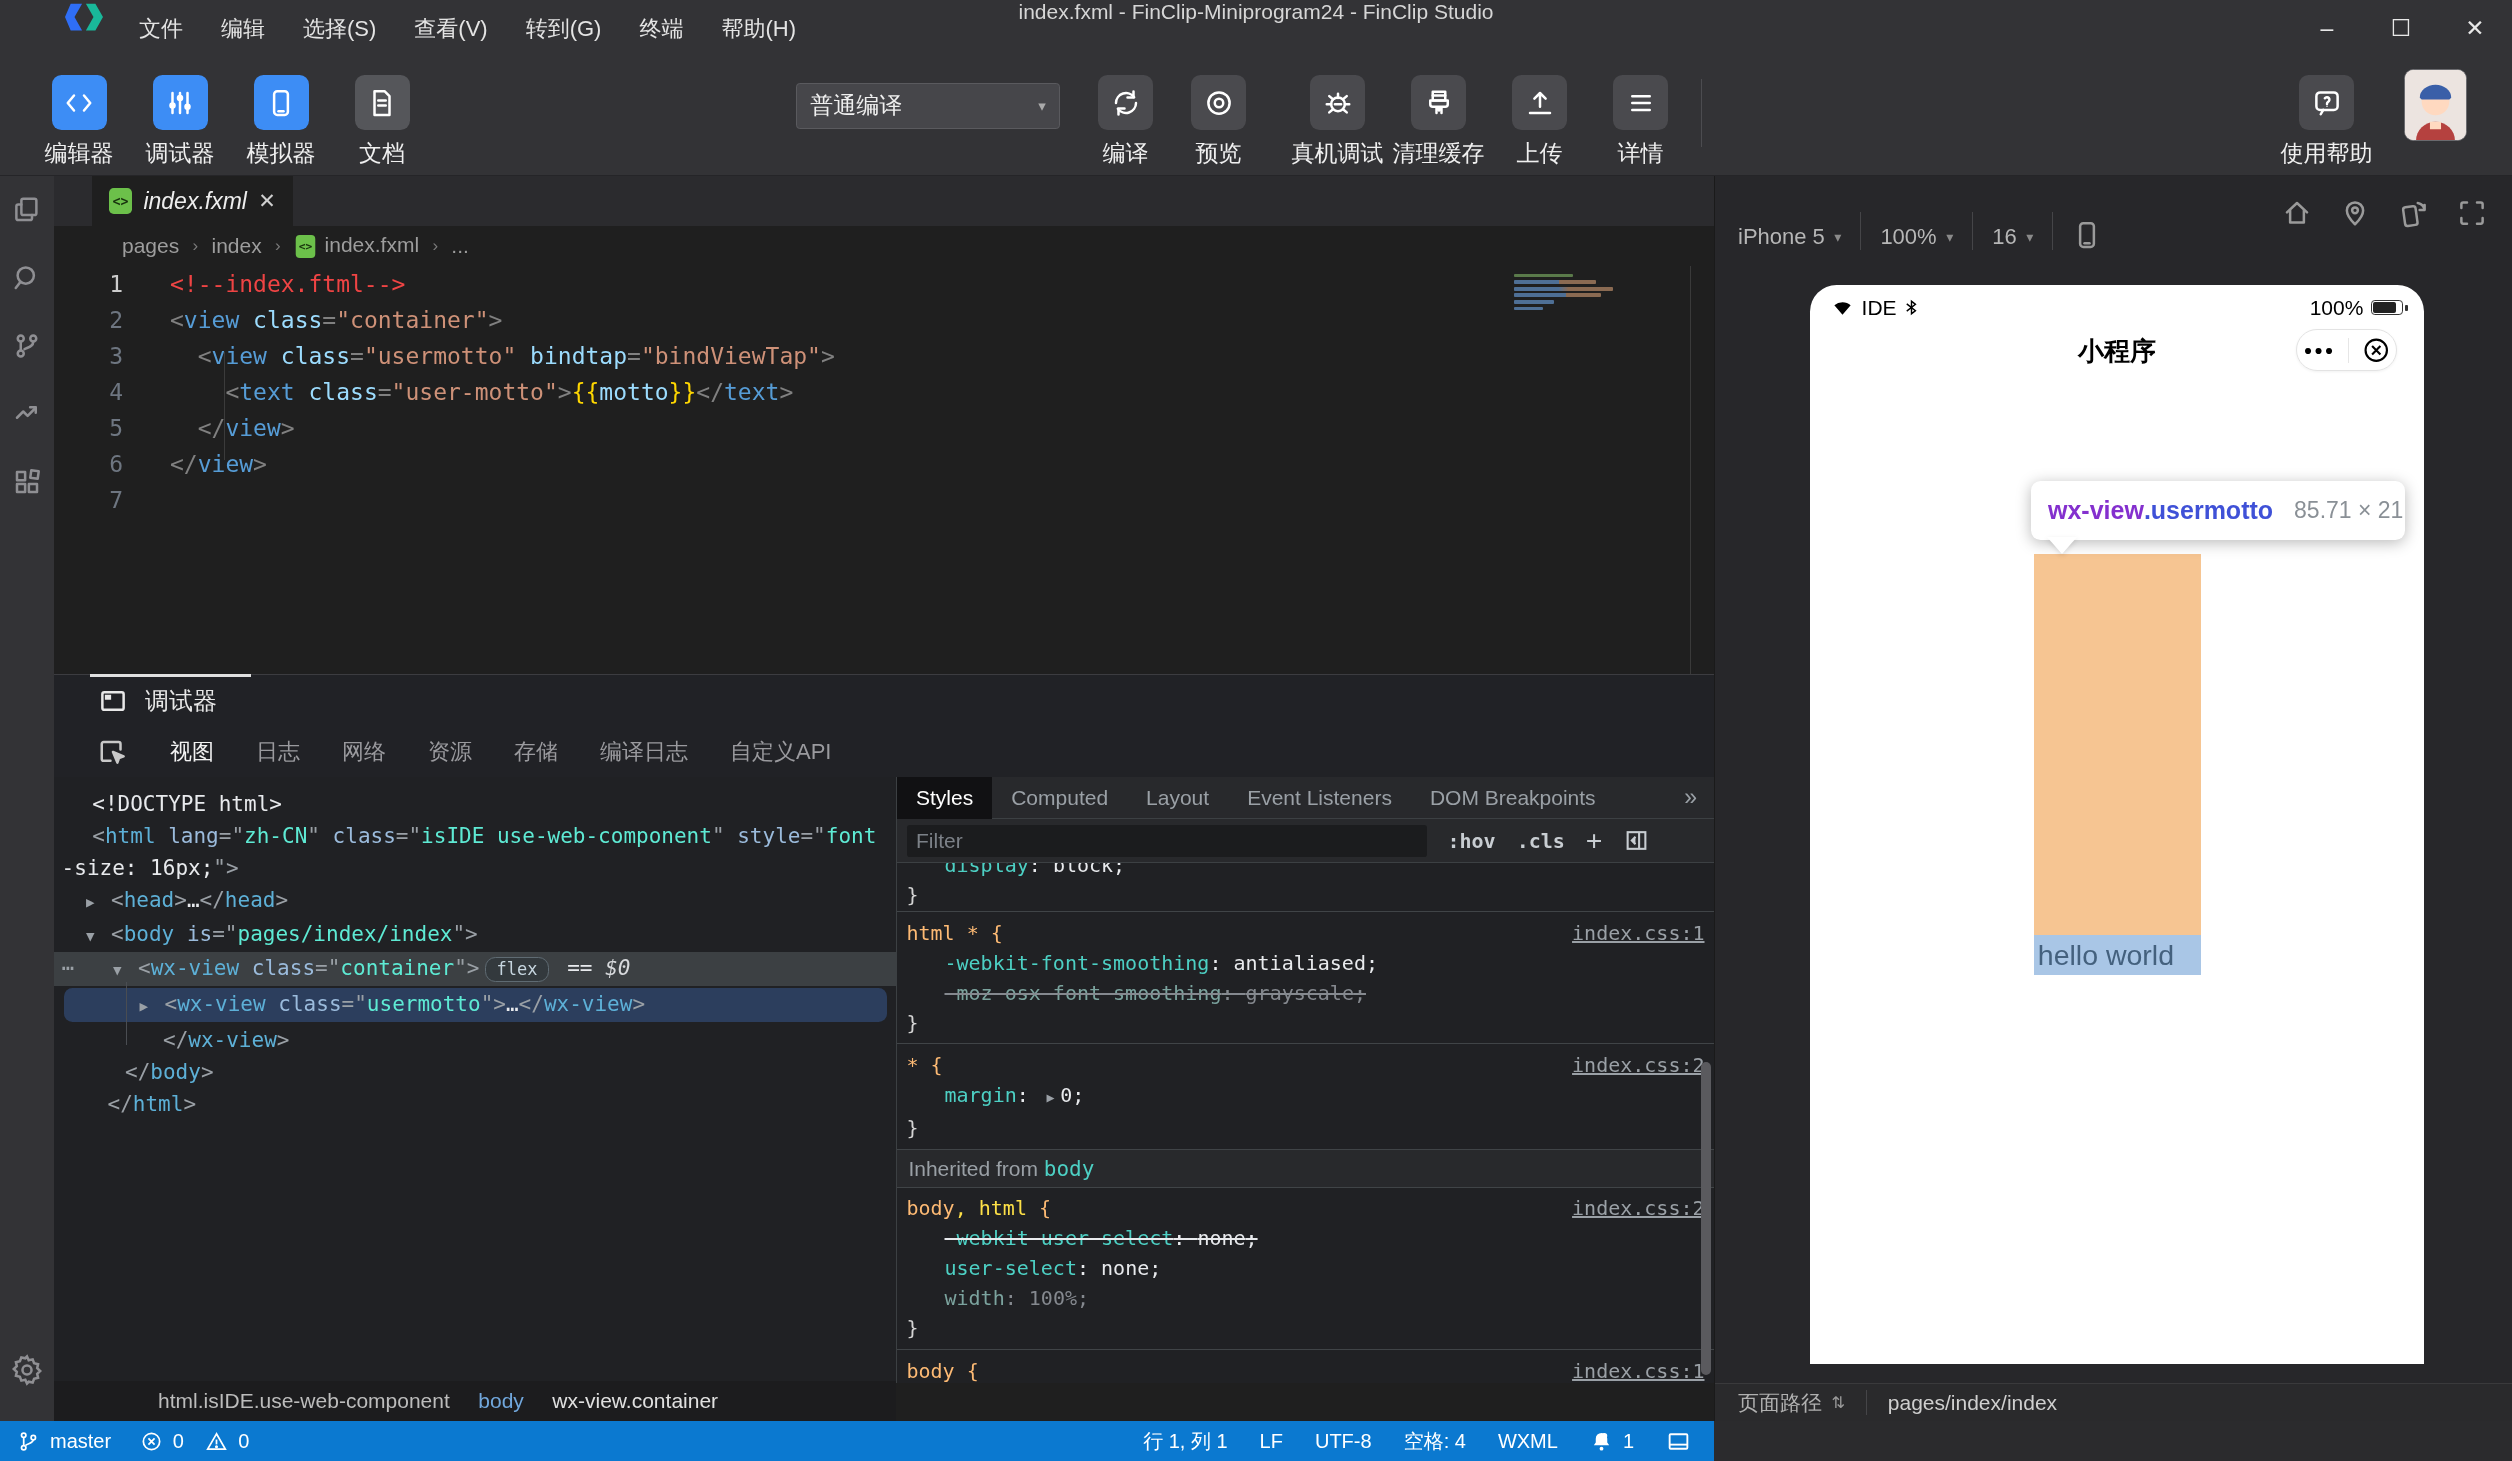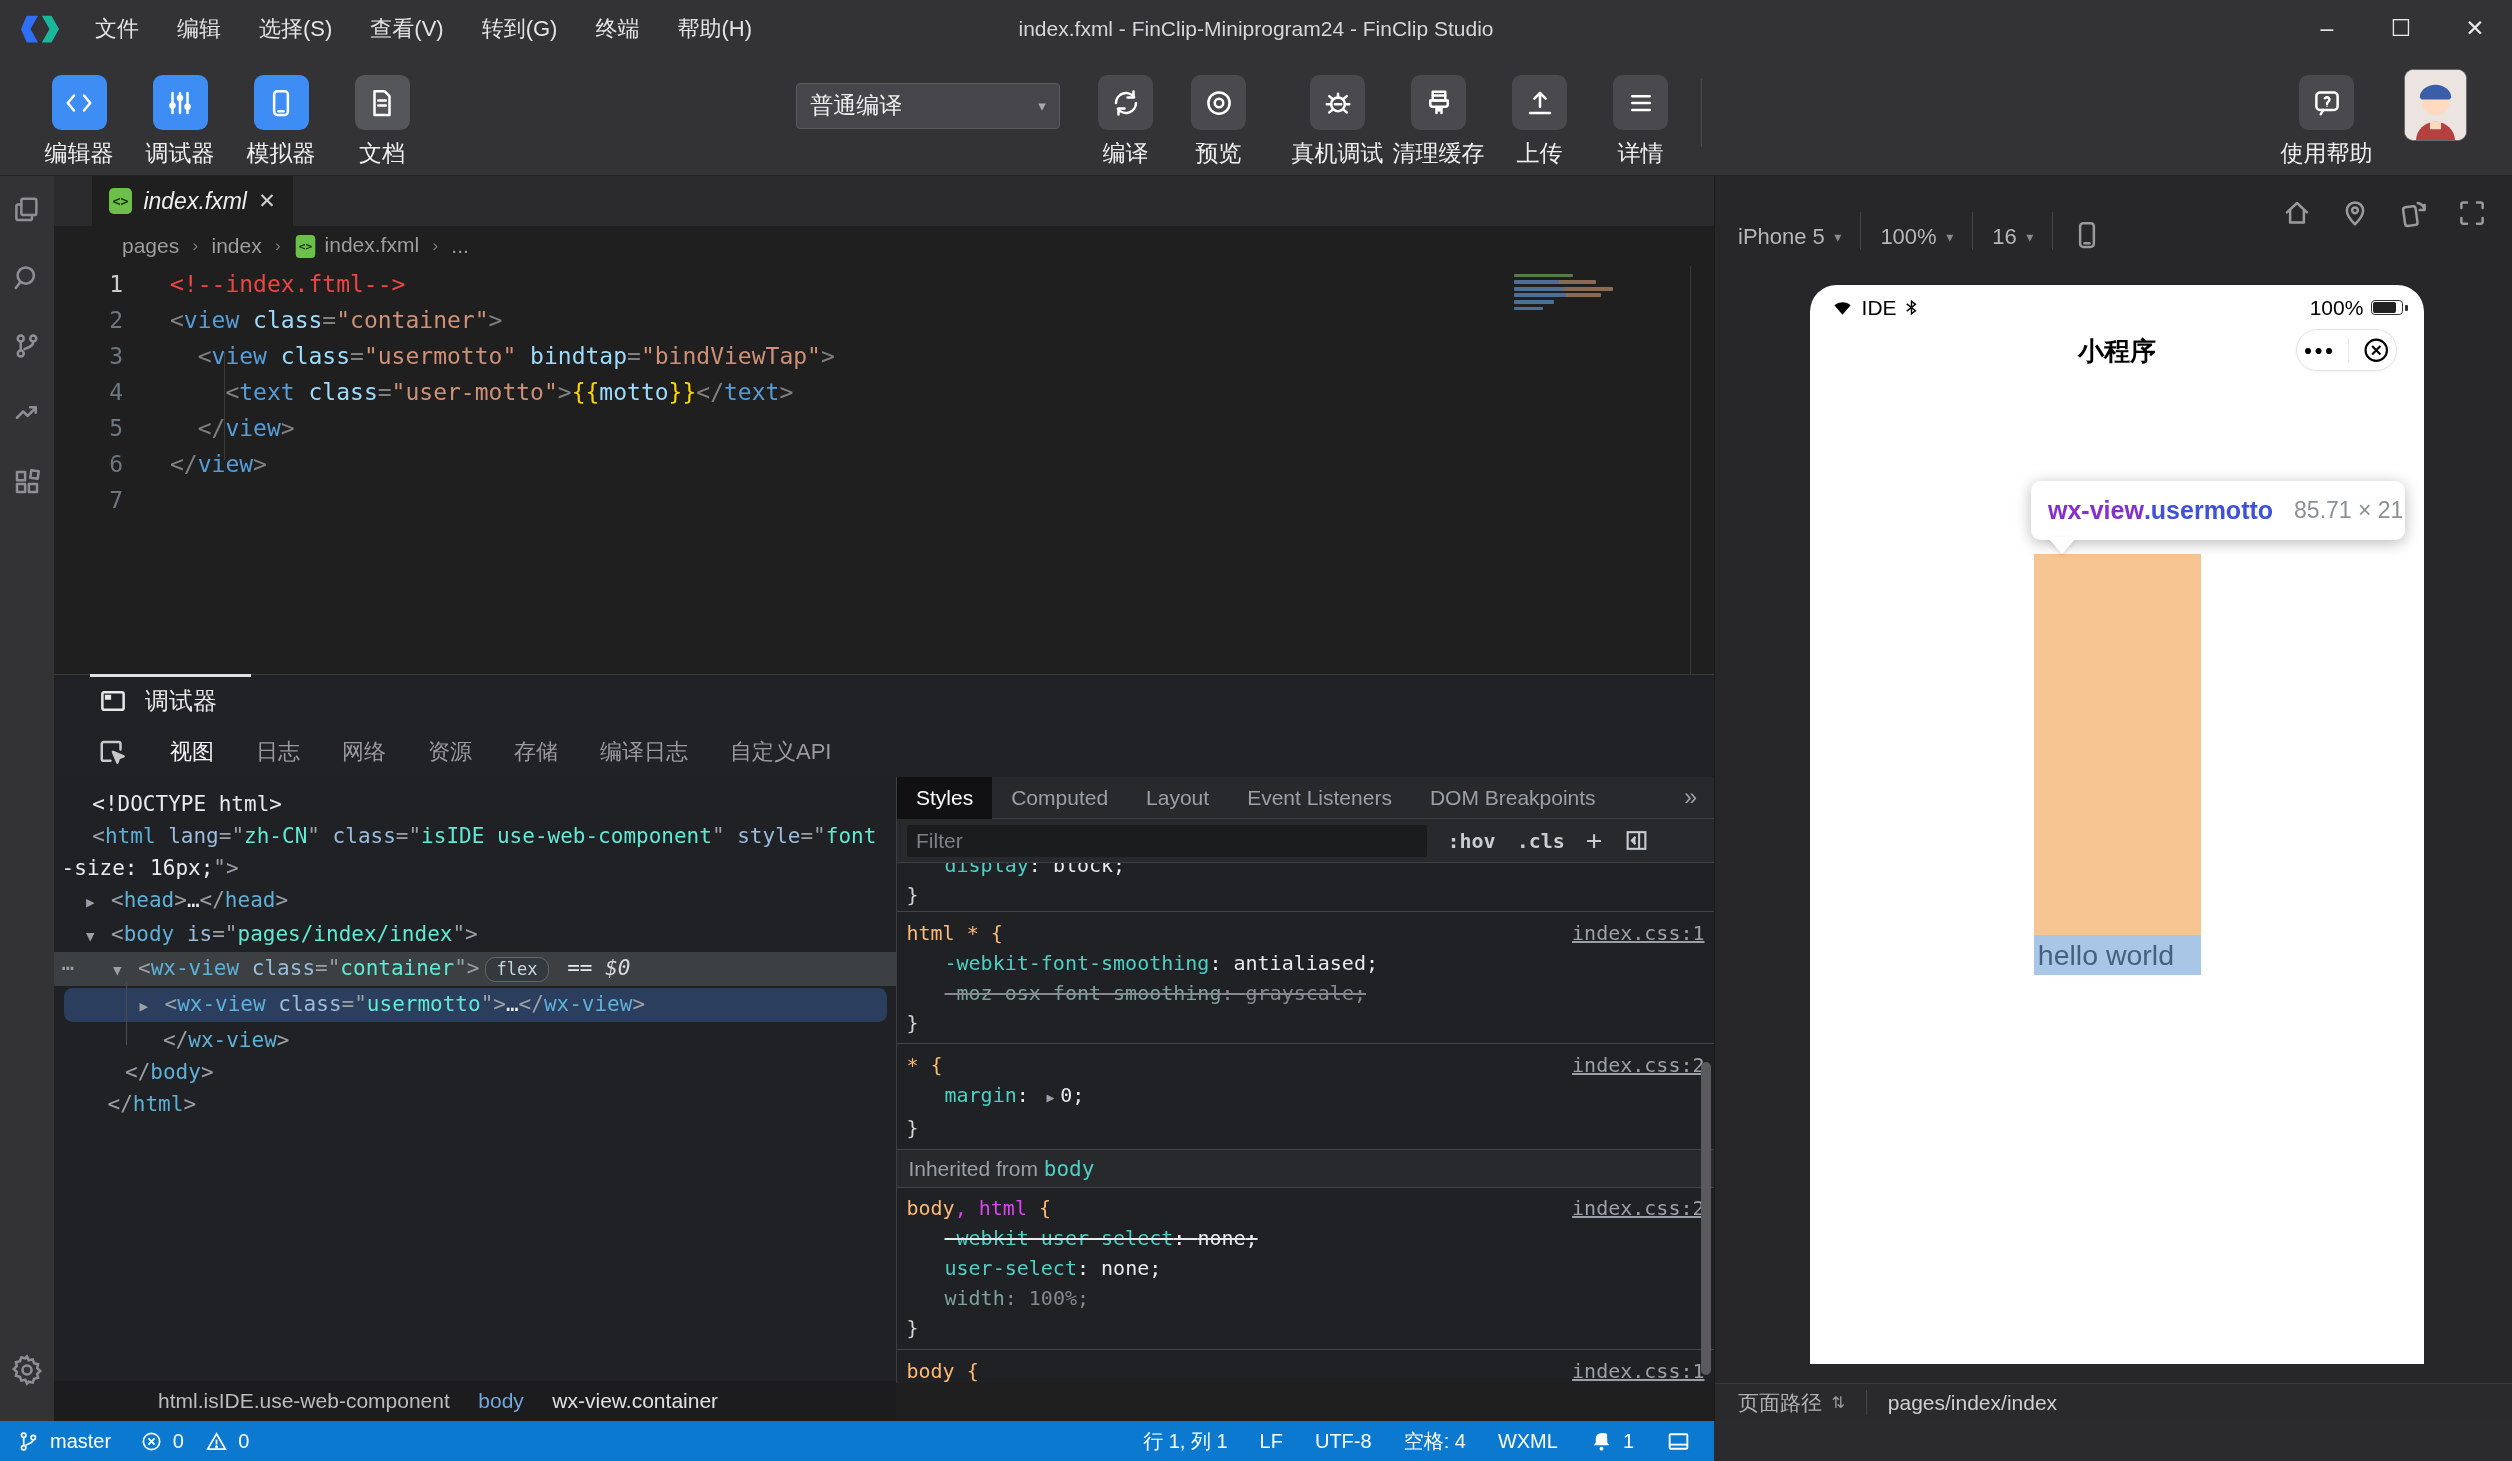--- a/index.html
+++ b/index.html
@@ -3,21 +3,21 @@
 <meta charset="utf-8">
 <style>
   html,body{margin:0;padding:0;background:#111;}
   *{box-sizing:border-box;}
   .app{position:relative;width:2512px;height:1462px;background:#1f1f1f;overflow:hidden;
        font-family:"Liberation Sans","DejaVu Sans",sans-serif;color:#d4d4d4;}
   svg{display:block}
   i[data-icon]{display:inline-flex;align-items:center;justify-content:center;font-style:normal}
 
   
-  .titlebar{position:absolute;left:0;top:0;width:2512px;height:57px;background:#333336;display:flex;align-items:center;}
+  .titlebar{position:absolute;left:0;top:0;width:2512px;height:57px;background:#333336;display:flex;align-items:flex-start;padding-left:44px;}
   .logo{width:38px;height:34px;margin-left:21px;}
   .menus{display:flex;margin-left:17px;}
   .menu-item{padding:0 19px;font-size:22px;color:#e4e4e4;line-height:57px;cursor:default;}
   .win-title{position:absolute;left:50%;transform:translateX(-50%);font-size:21px;color:#d6d6d6;}
   .winctl{position:absolute;right:0;top:0;height:57px;display:flex;}
   .winbtn{width:74px;height:57px;display:flex;align-items:center;justify-content:center;color:#e8e8e8;font-size:23px;}
 
   
   .toolbar{position:absolute;left:0;top:57px;width:2512px;height:119px;background:#333336;border-bottom:0.9px solid #252528;}
   .ltools{position:absolute;left:28.5px;top:18px;display:flex;}
@@ -87,21 +87,21 @@
   .filter-row{height:44px;background:#28292c;border-bottom:0.9px solid #3c4043;display:flex;align-items:center;padding:0 9.5px;gap:21px;}
   .filter-input{width:520px;height:32px;background:#1b1c1e;border:none;border-radius:2.8px;color:#cfd2d6;font-size:21px;padding:0 9.5px;outline:none;}
   .filter-input::placeholder{color:#7c8188;}
   .ftog{font-family:"DejaVu Sans Mono",monospace;font-size:20px;color:#c8cdd2;font-weight:bold;cursor:pointer;}
   .fplus{font-size:28.5px;color:#c8cdd2;cursor:pointer;line-height:19px;}
   .fpanel{color:#c8cdd2;cursor:pointer;}
   .rules{position:absolute;left:0;top:86px;width:100%;height:519px;overflow:hidden;font-family:"DejaVu Sans Mono",monospace;font-size:20px;}
   .rule{border-bottom:0.9px solid #404447;padding:5.7px 9.5px;line-height:30px;}
   .rule.clip{height:49px;overflow:hidden;}
   .rule.clip .inner{margin-top:-19px;}
-  .sel{color:#fdba74}.seldim{color:#d946ef}
+  .sel{color:#fdba74}.seldim{color:#fde047}
   .csslink{float:right;color:#9aa0a6;text-decoration:underline;cursor:pointer;}
   .prop{padding-left:38px;color:#e8eaed;}
   .prop .pname{color:#4dd0c4;}
   .prop.struck{text-decoration:line-through;}
   .prop.dim2{color:#85898f;}
   .prop.dim2 .pname{color:#7ba39e;}
   .prop .parr{color:#9aa0a6;font-size:13.3px;padding:0 5.7px;}
   .sect{height:38px;line-height:38px;background:#28292c;border-bottom:0.9px solid #404447;color:#9aa0a6;padding-left:11.4px;font-family:"Liberation Sans",sans-serif;font-size:21px;}
   .sect b{color:#4dd0c4;font-weight:normal;font-family:"DejaVu Sans Mono",monospace;}
   .styles-scroll{position:absolute;right:2.8px;top:285px;width:10.4px;height:313px;background:#5a5a5e;border-radius:5.7px;}

